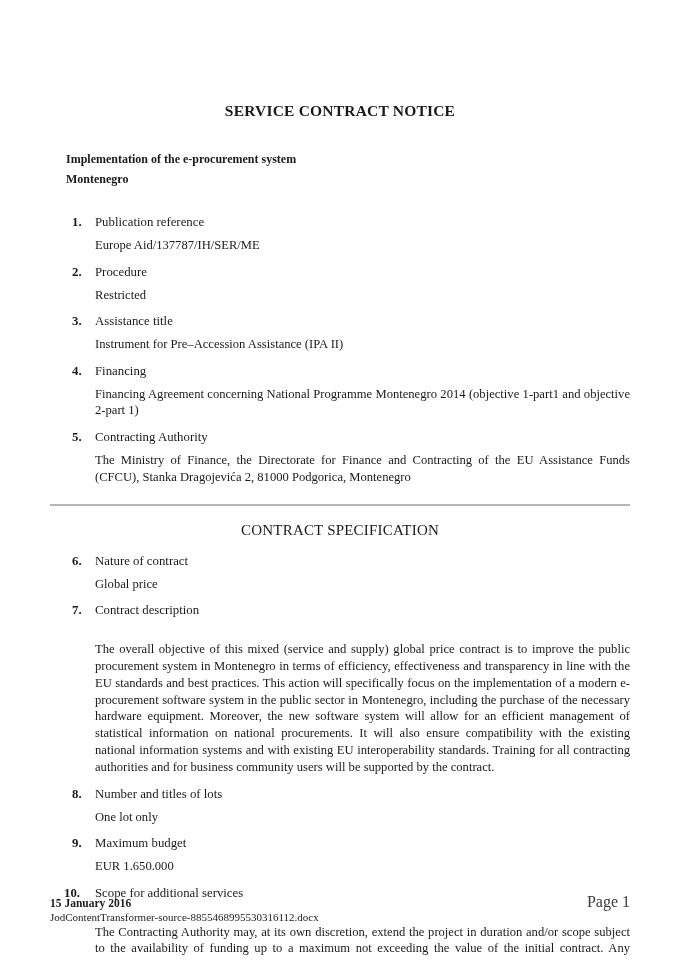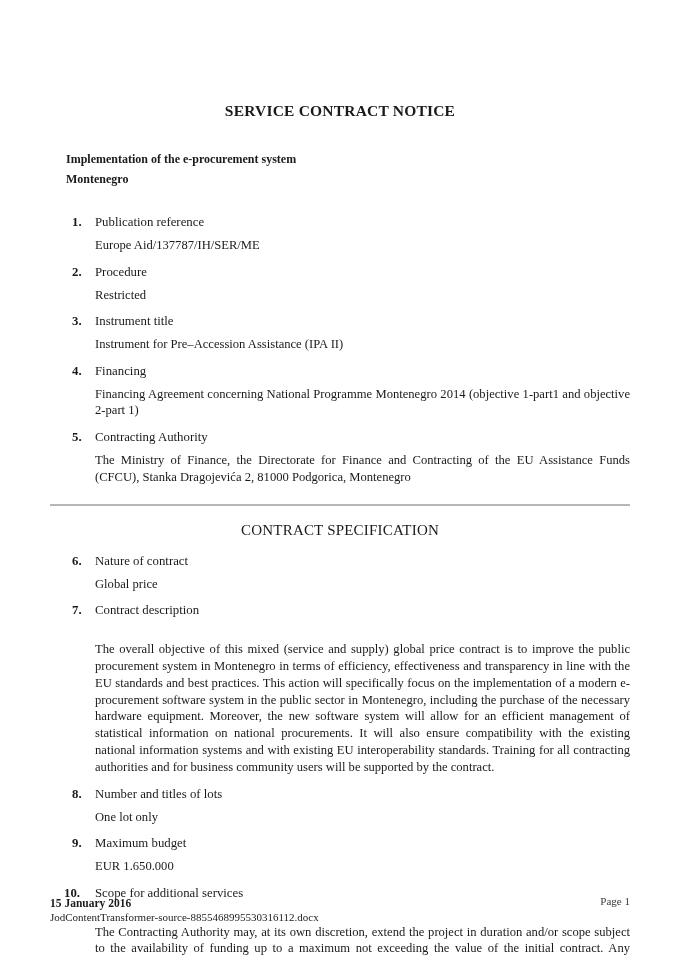--- a/index.html
+++ b/index.html
@@ -119,21 +119,21 @@
   }
   .footer-date {
     font-weight: bold;
     font-size: 11.5px;
     line-height: 15px;
   }
   .footer-page {
     position: absolute;
     right: 0;
     top: 1px;
-    font-size: 11px;
+    font-size: 16px;
     line-height: 15px;
     color: #3a3a3a;
   }
   .footer-file {
     font-size: 11px;
     line-height: 14px;
     margin-top: 1px;
     color: #222;
   }
 </style>
@@ -158,21 +158,21 @@
     </div>
 
     <div class="item">
       <span class="num">2.</span>
       <div class="head">Procedure</div>
       <div class="body">Restricted</div>
     </div>
 
     <div class="item">
       <span class="num">3.</span>
-      <div class="head">Instrument title</div>
+      <div class="head">Assistance title</div>
       <div class="body">Instrument for Pre–Accession Assistance (IPA II)</div>
     </div>
 
     <div class="item">
       <span class="num">4.</span>
       <div class="head">Financing</div>
       <div class="body justify">Financing Agreement concerning National Programme Montenegro 2014 (objective 1-part1 and objective 2-part 1)</div>
     </div>
 
     <div class="item">

